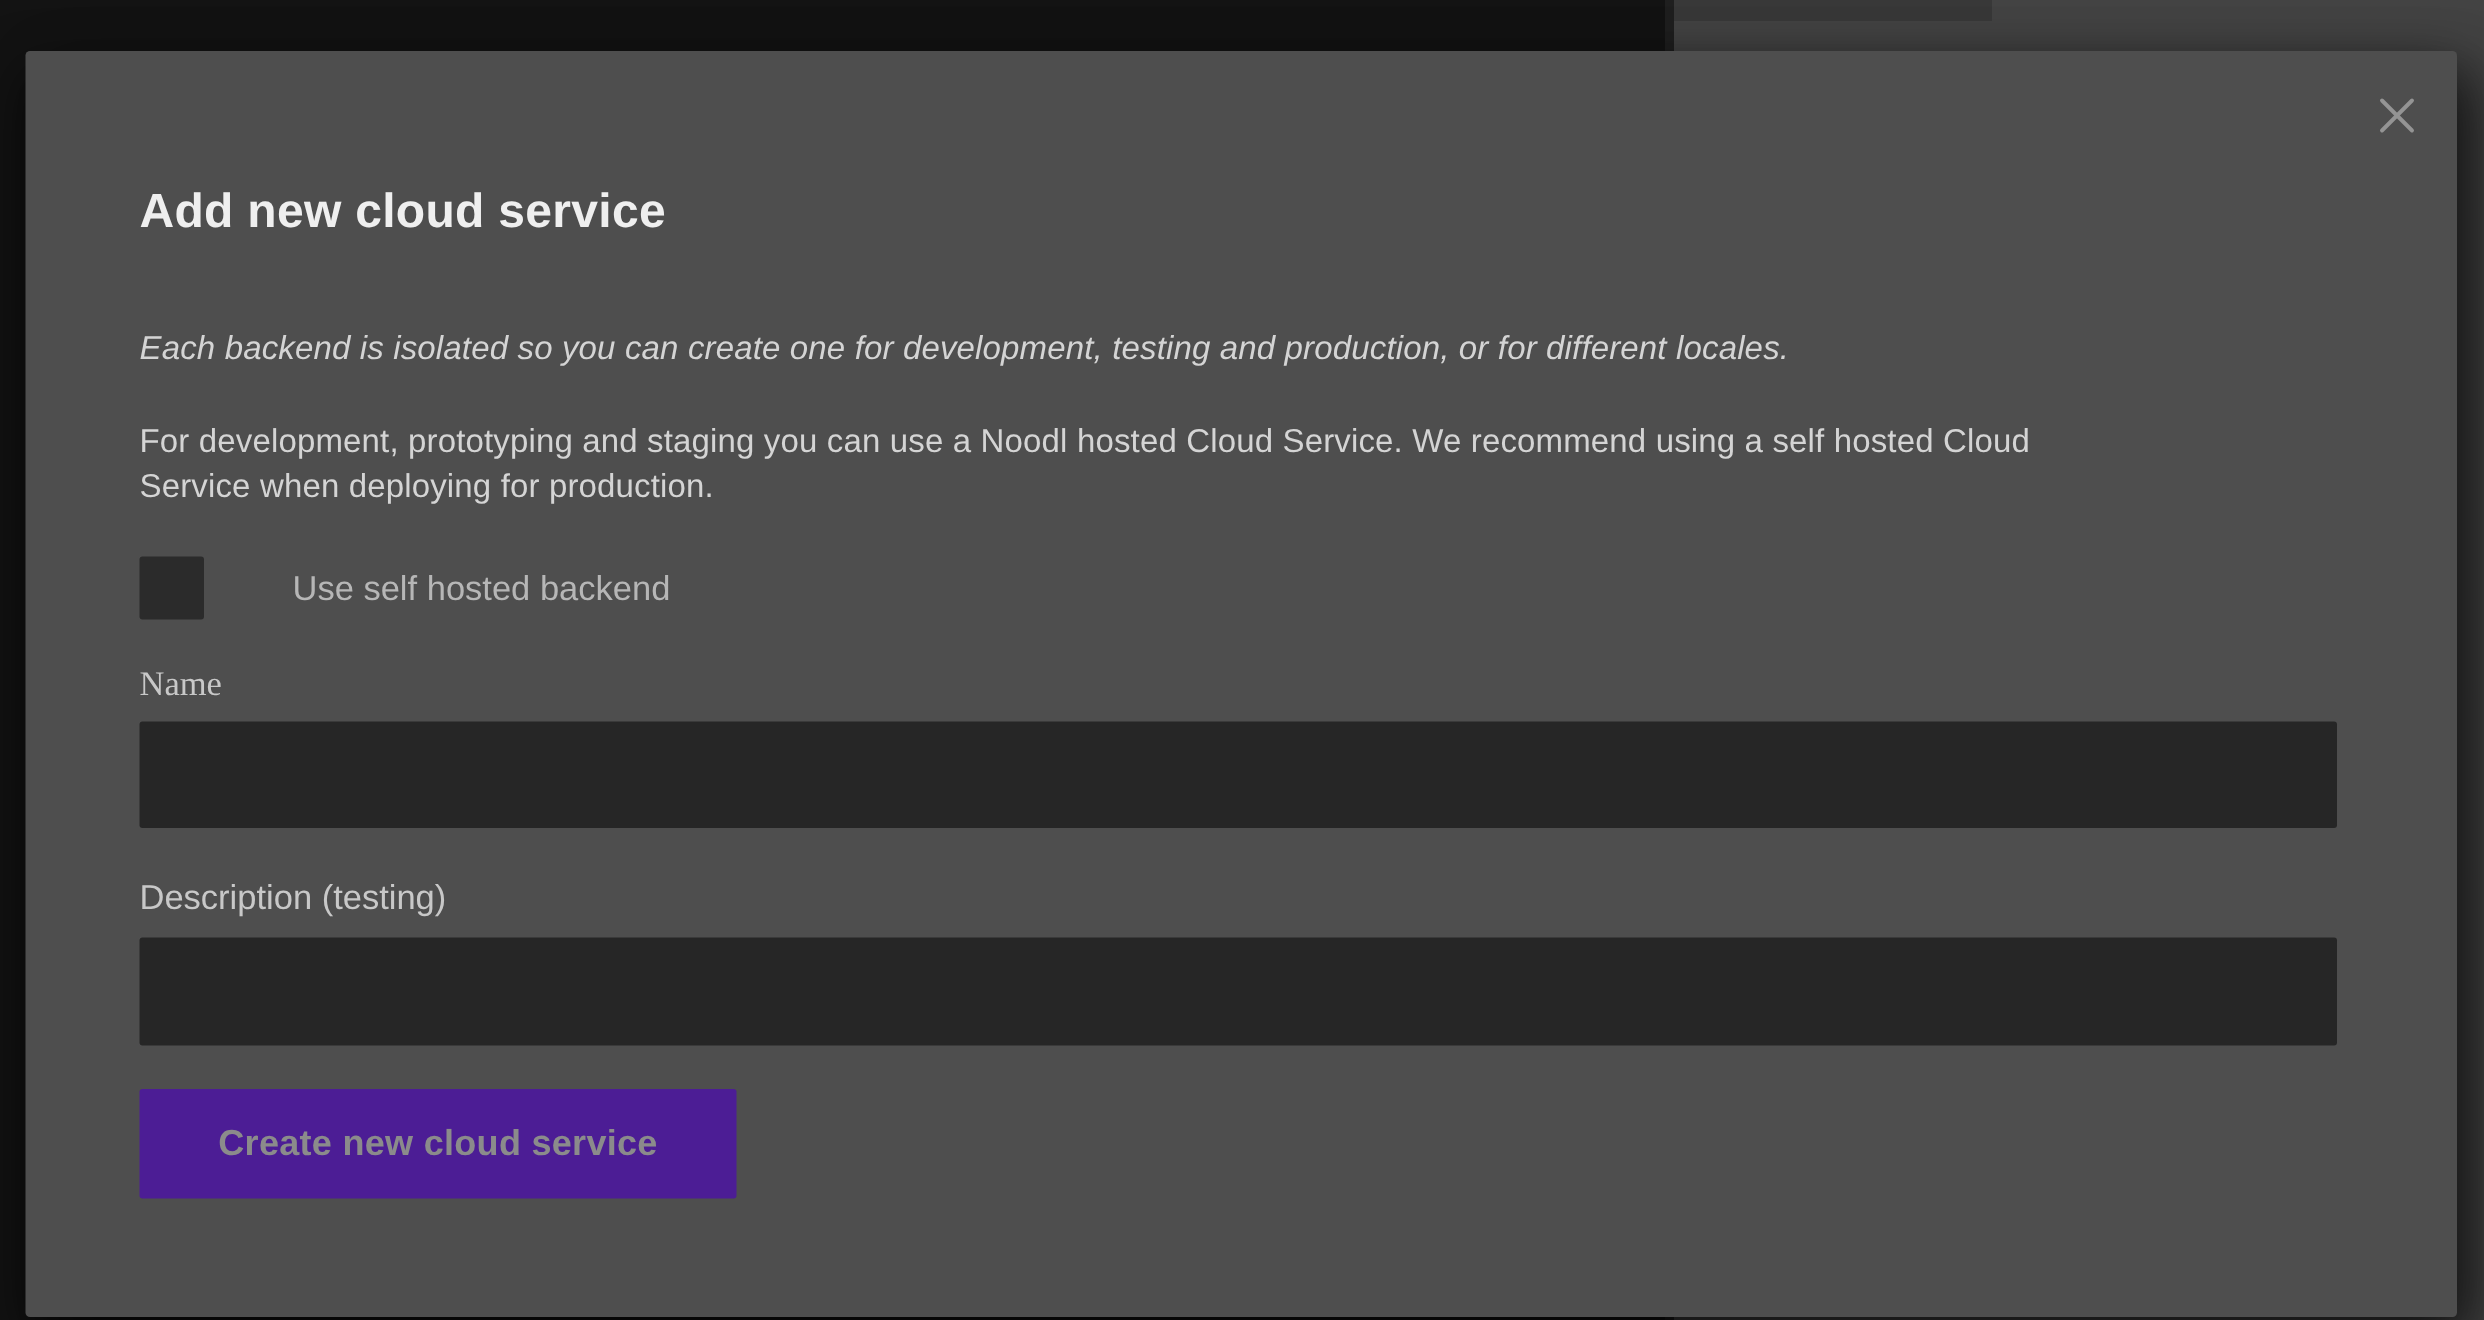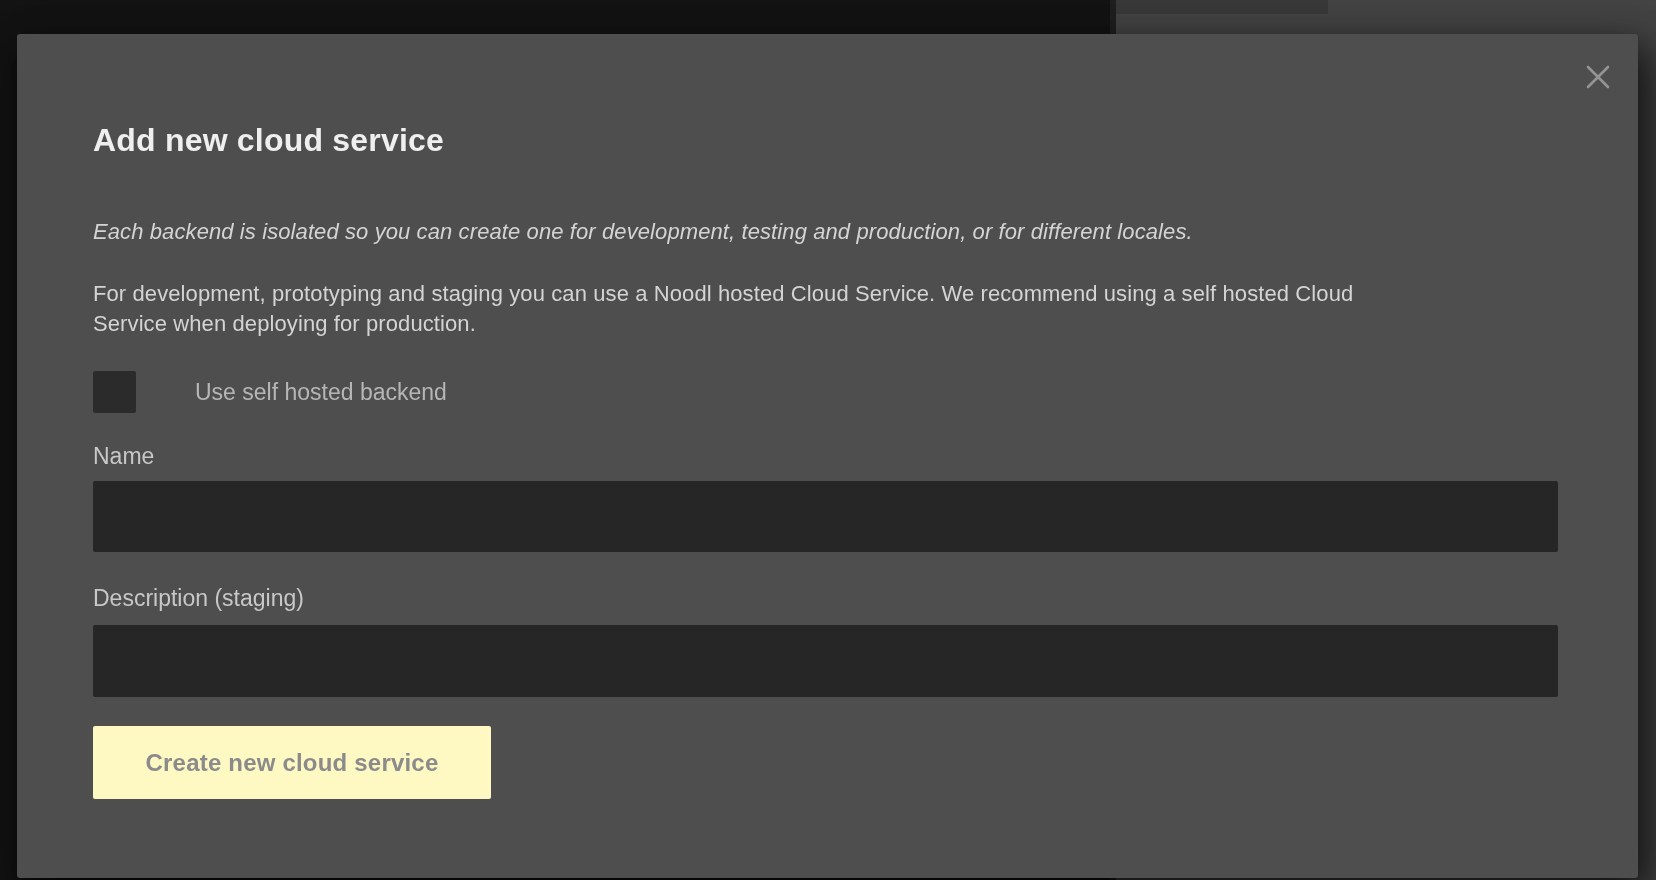--- a/index.html
+++ b/index.html
@@ -87,21 +87,21 @@
     margin-left: 20px;
     font-size: 23px;
     color: #b6b6b6;
   }
 
   .field-label {
     font-size: 23px;
     line-height: 30px;
     color: #c8c8c8;
   }
-  .lbl-name { margin-top: 28px; }
+  .lbl-name { margin-top: 28px; font-family: Liberation Serif, serif; }
   .lbl-desc { margin-top: 31px; }
 
   .text-input {
     display: block;
     width: 100%;
     height: 71px;
     background: #262626;
     border: none;
     border-radius: 2px;
     color: #e4e4e4;
@@ -110,21 +110,21 @@
     padding: 0 20px;
     outline: none;
   }
   .input-name { margin-top: 10px; }
   .input-desc { margin-top: 12px; height: 72px; }
 
   .submit-btn {
     margin-top: 29px;
     width: 398px;
     height: 73px;
-    background: #fef9c3;
+    background: #4c1d95;
     border: none;
     border-radius: 2px;
     color: #8b8b8b;
     font-family: "Liberation Sans", "DejaVu Sans", sans-serif;
     font-size: 24px;
     font-weight: bold;
     letter-spacing: 0.2px;
     cursor: default;
   }
 </style>
@@ -152,18 +152,18 @@
 Service when deploying for production.</p>
 
   <div class="checkbox-row">
     <div class="checkbox-box" role="checkbox" aria-checked="false"></div>
     <span class="checkbox-label">Use self hosted backend</span>
   </div>
 
   <div class="field-label lbl-name">Name</div>
   <input class="text-input input-name" type="text" value="" placeholder="" style="">
 
-  <div class="field-label lbl-desc">Description (staging)</div>
+  <div class="field-label lbl-desc">Description (testing)</div>
   <input class="text-input input-desc" type="text" value="" placeholder="" style="">
 
   <button class="submit-btn" disabled="">Create new cloud service</button>
 
 </div>
 
 </body></html>

